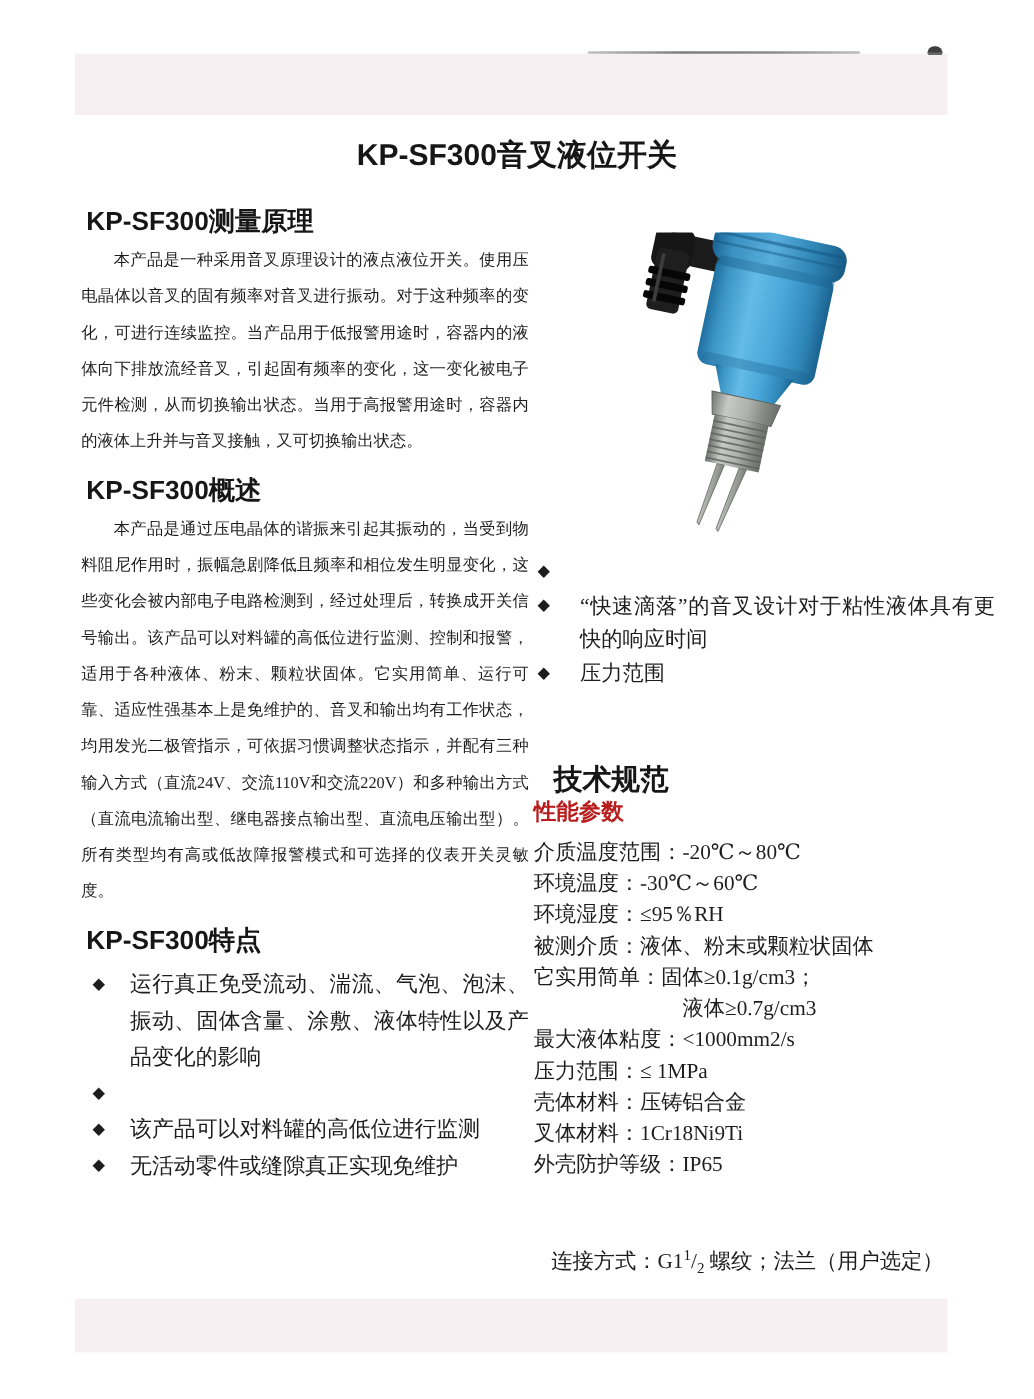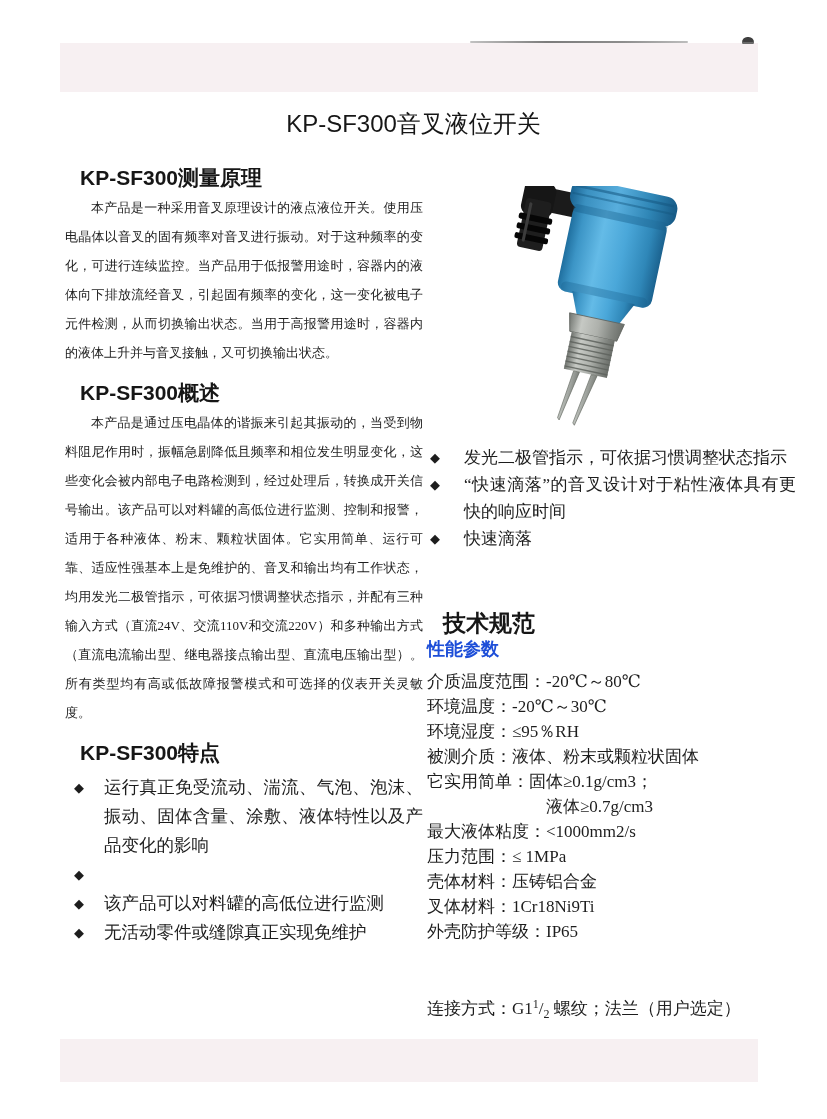--- a/index.html
+++ b/index.html
@@ -7,41 +7,41 @@
        font-family:"Liberation Serif","DejaVu Serif",serif;color:#1d1d1d;}
   .page{position:absolute;inset:0;}
   .band{position:absolute;left:60px;width:698px;background:#f7f0f2;}
   .band-top{top:43px;height:49px;}
   .band-bottom{top:1039px;height:43px;}
   .scan-line{position:absolute;left:470px;top:41px;width:218px;height:2px;border-radius:2px;
        background:linear-gradient(to right,#c2c2c2,#7c7c7c 35%,#8d8d8d 70%,#bdbdbd);}
   .scan-speck{position:absolute;left:742px;top:37px;width:12px;height:7px;background:#3f3f3f;
        border-radius:6px 6px 2px 2px;box-shadow:inset 0 -2px 0 #6a6a6a;}
   .title{position:absolute;top:108px;left:0;width:100%;text-align:center;margin:0;
-       font-family:"Liberation Sans","DejaVu Sans",sans-serif;font-weight:400;font-size:24px;color:#161616;}
+       font-family:"Liberation Sans","DejaVu Sans",sans-serif;font-weight:700;font-size:24px;color:#161616;}
   .col-left{position:absolute;left:65px;top:152px;width:358px;}
   .col-left h2{font-family:"Liberation Sans","DejaVu Sans",sans-serif;font-weight:700;
-       font-size:21px;line-height:27px;margin:12px 15px 2px;color:#161616;}
+       font-size:21px;line-height:27px;margin:12px 4px 2px;color:#161616;}
   .col-left p{margin:0;font-size:13px;line-height:29px;text-indent:2em;text-align:justify;}
   .blist .li{display:flex;align-items:flex-start;}
   .bg{flex:none;width:30px;padding-left:9px;font-size:13px;line-height:29px;
       font-family:"DejaVu Sans",sans-serif;}
   .bt{flex:1;font-size:17.5px;line-height:29px;text-align:justify;}
   .features-list{margin-top:7px;}
   .product{position:absolute;left:492px;top:186px;width:250px;height:245px;}
   .right-bullets{position:absolute;left:426px;top:444px;width:370px;}
   .right-bullets .bg{width:34px;padding-left:4px;line-height:27px;}
   .right-bullets .bt{font-size:17px;line-height:27px;}
   .tech-h{position:absolute;left:427px;top:592px;margin:16px;
       font-family:"Liberation Sans","DejaVu Sans",sans-serif;font-weight:700;font-size:23px;color:#161616;}
   .perf-h{position:absolute;left:427px;top:637px;margin:0;
-      font-family:"Liberation Sans","DejaVu Sans",sans-serif;font-weight:700;font-size:18px;color:#1d4ed8;}
+      font-family:"Liberation Sans","DejaVu Sans",sans-serif;font-weight:700;font-size:18px;color:#b91c1c;}
   .specs{position:absolute;left:427px;top:669px;width:380px;}
   .spec-line{font-size:17px;line-height:25px;white-space:pre;}
-  .conn{position:absolute;left:427px;top:994px;line-height:30px;}
+  .conn{position:absolute;left:441px;top:994px;line-height:30px;}
   .conn sup{font-size:12px;line-height:0;vertical-align:6px;}
   .conn sub{font-size:12px;line-height:0;vertical-align:-4px;}
 </style>
 </head>
 <body>
 
 <div class="page">
 
   <div class="band band-top"></div>
   <div class="band band-bottom"></div>
@@ -146,42 +146,41 @@
         <polygon points="100,190 106,190 96,241 94,239" fill="url(#gProng)" stroke="#62665f" stroke-width="0.6"></polygon>
         <polygon points="118,190 124,190 112,243 110,241" fill="url(#gProng)" stroke="#62665f" stroke-width="0.6"></polygon>
       </g>
     </g>
   </svg>
 
   <div class="blist right-bullets">
 
       <div class="li">
         <span class="bg">◆</span>
-        <span class="bt">发光二极管指示，可依据习惯调整状态指示</span>
       </div>
 
       <div class="li">
         <span class="bg">◆</span>
         <span class="bt">“快速滴落”的音叉设计对于粘性液体具有更快的响应时间</span>
       </div>
 
       <div class="li">
         <span class="bg">◆</span>
-        <span class="bt">快速滴落</span>
+        <span class="bt">压力范围</span>
       </div>
     </div>
 
   <h2 class="tech-h">技术规范</h2>
   <h3 class="perf-h">性能参数</h3>
 
   <div class="specs">
 
       <div class="spec-line">介质温度范围：-20℃～80℃</div>
 
-      <div class="spec-line">环境温度：-20℃～30℃</div>
+      <div class="spec-line">环境温度：-30℃～60℃</div>
 
       <div class="spec-line">环境湿度：≤95％RH</div>
 
       <div class="spec-line">被测介质：液体、粉末或颗粒状固体</div>
 
       <div class="spec-line">它实用简单：固体≥0.1g/cm3；</div>
 
       <div class="spec-line">　　　　　　　液体≥0.7g/cm3</div>
 
 

